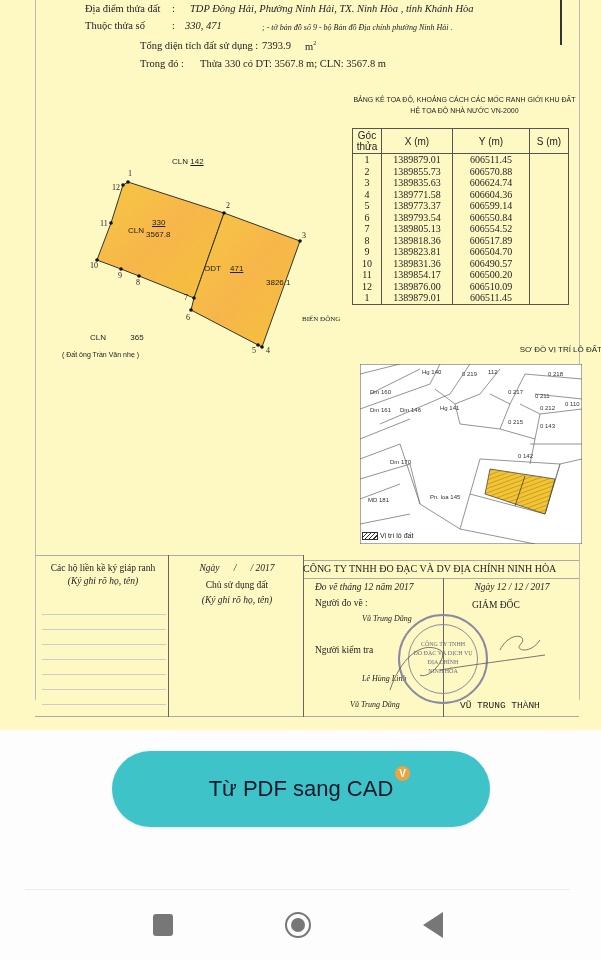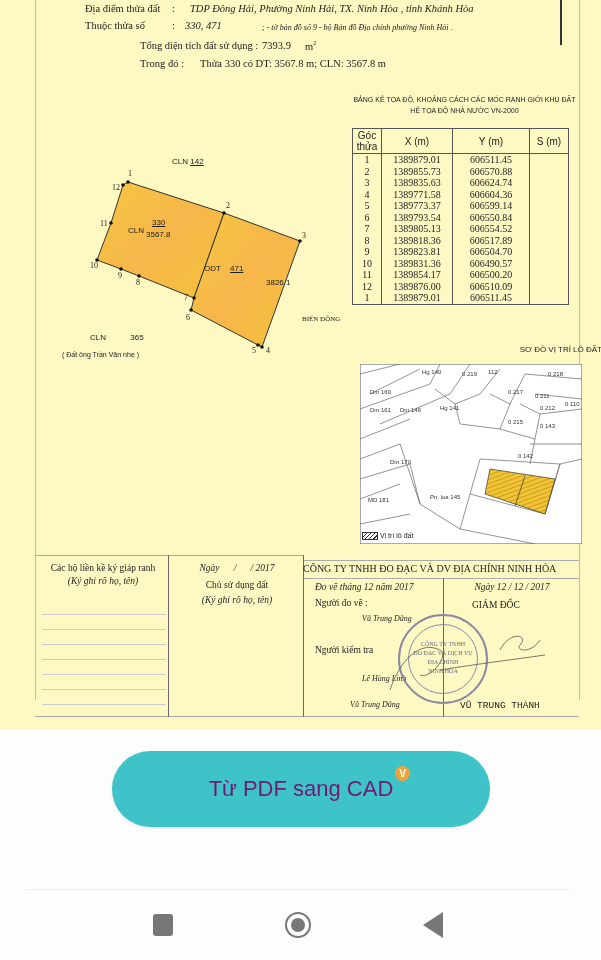--- a/index.html
+++ b/index.html
@@ -15,21 +15,21 @@
   .s7 { font-size:7px; }
   .sans { font-family:"Liberation Sans", sans-serif; }
   sup { font-size:6px; }
   table.coords { position:absolute; left:352px; top:128px; border-collapse:collapse; font-size:10px; }
   table.coords th { font-family:"Liberation Sans", sans-serif; font-weight:normal; font-size:10px; border:1px solid #555; padding:1px 2px; line-height:11px; }
   table.coords td { border-left:1px solid #555; border-right:1px solid #555; padding:0 4px; line-height:11.5px; text-align:center; }
   table.coords tr:last-child td { border-bottom:1px solid #555; }
   .scol { position:absolute; left:531px; top:157px; font-size:10px; line-height:11.5px; text-align:right; width:26px; }
   .sketch { position:absolute; left:40px; top:150px; width:310px; height:220px; }
   .locmap { position:absolute; left:360px; top:364px; width:222px; height:180px; }
-  .cta { position:absolute; left:112px; top:751px; width:378px; height:76px; border-radius:38px; background:#3ec3c9; color:#701a75; font-family:"Liberation Sans", sans-serif; font-size:22px; display:flex; align-items:center; justify-content:center; box-shadow:0 1px 3px rgba(0,0,0,0.1); }
+  .cta { position:absolute; left:112px; top:751px; width:378px; height:76px; border-radius:38px; background:#3ec3c9; color:#0f172a; font-family:"Liberation Sans", sans-serif; font-size:22px; display:flex; align-items:center; justify-content:center; box-shadow:0 1px 3px rgba(0,0,0,0.1); }
   .badge { position:absolute; left:395px; top:766px; width:15px; height:15px; border-radius:50%; background:#f0a33b; color:#fff; font-family:"Liberation Sans", sans-serif; font-size:10px; font-weight:bold; text-align:center; line-height:15px; }
   .navsep { position:absolute; left:25px; top:889px; width:545px; height:1px; background:#eee; }
   .nav-btn { position:absolute; top:910px; width:30px; height:30px; display:flex; align-items:center; justify-content:center; }
 </style>
 </head>
 <body>
 
 <div class="doc">
 
   <div class="vline" style="left:35px;top:0;height:700px;"></div>

